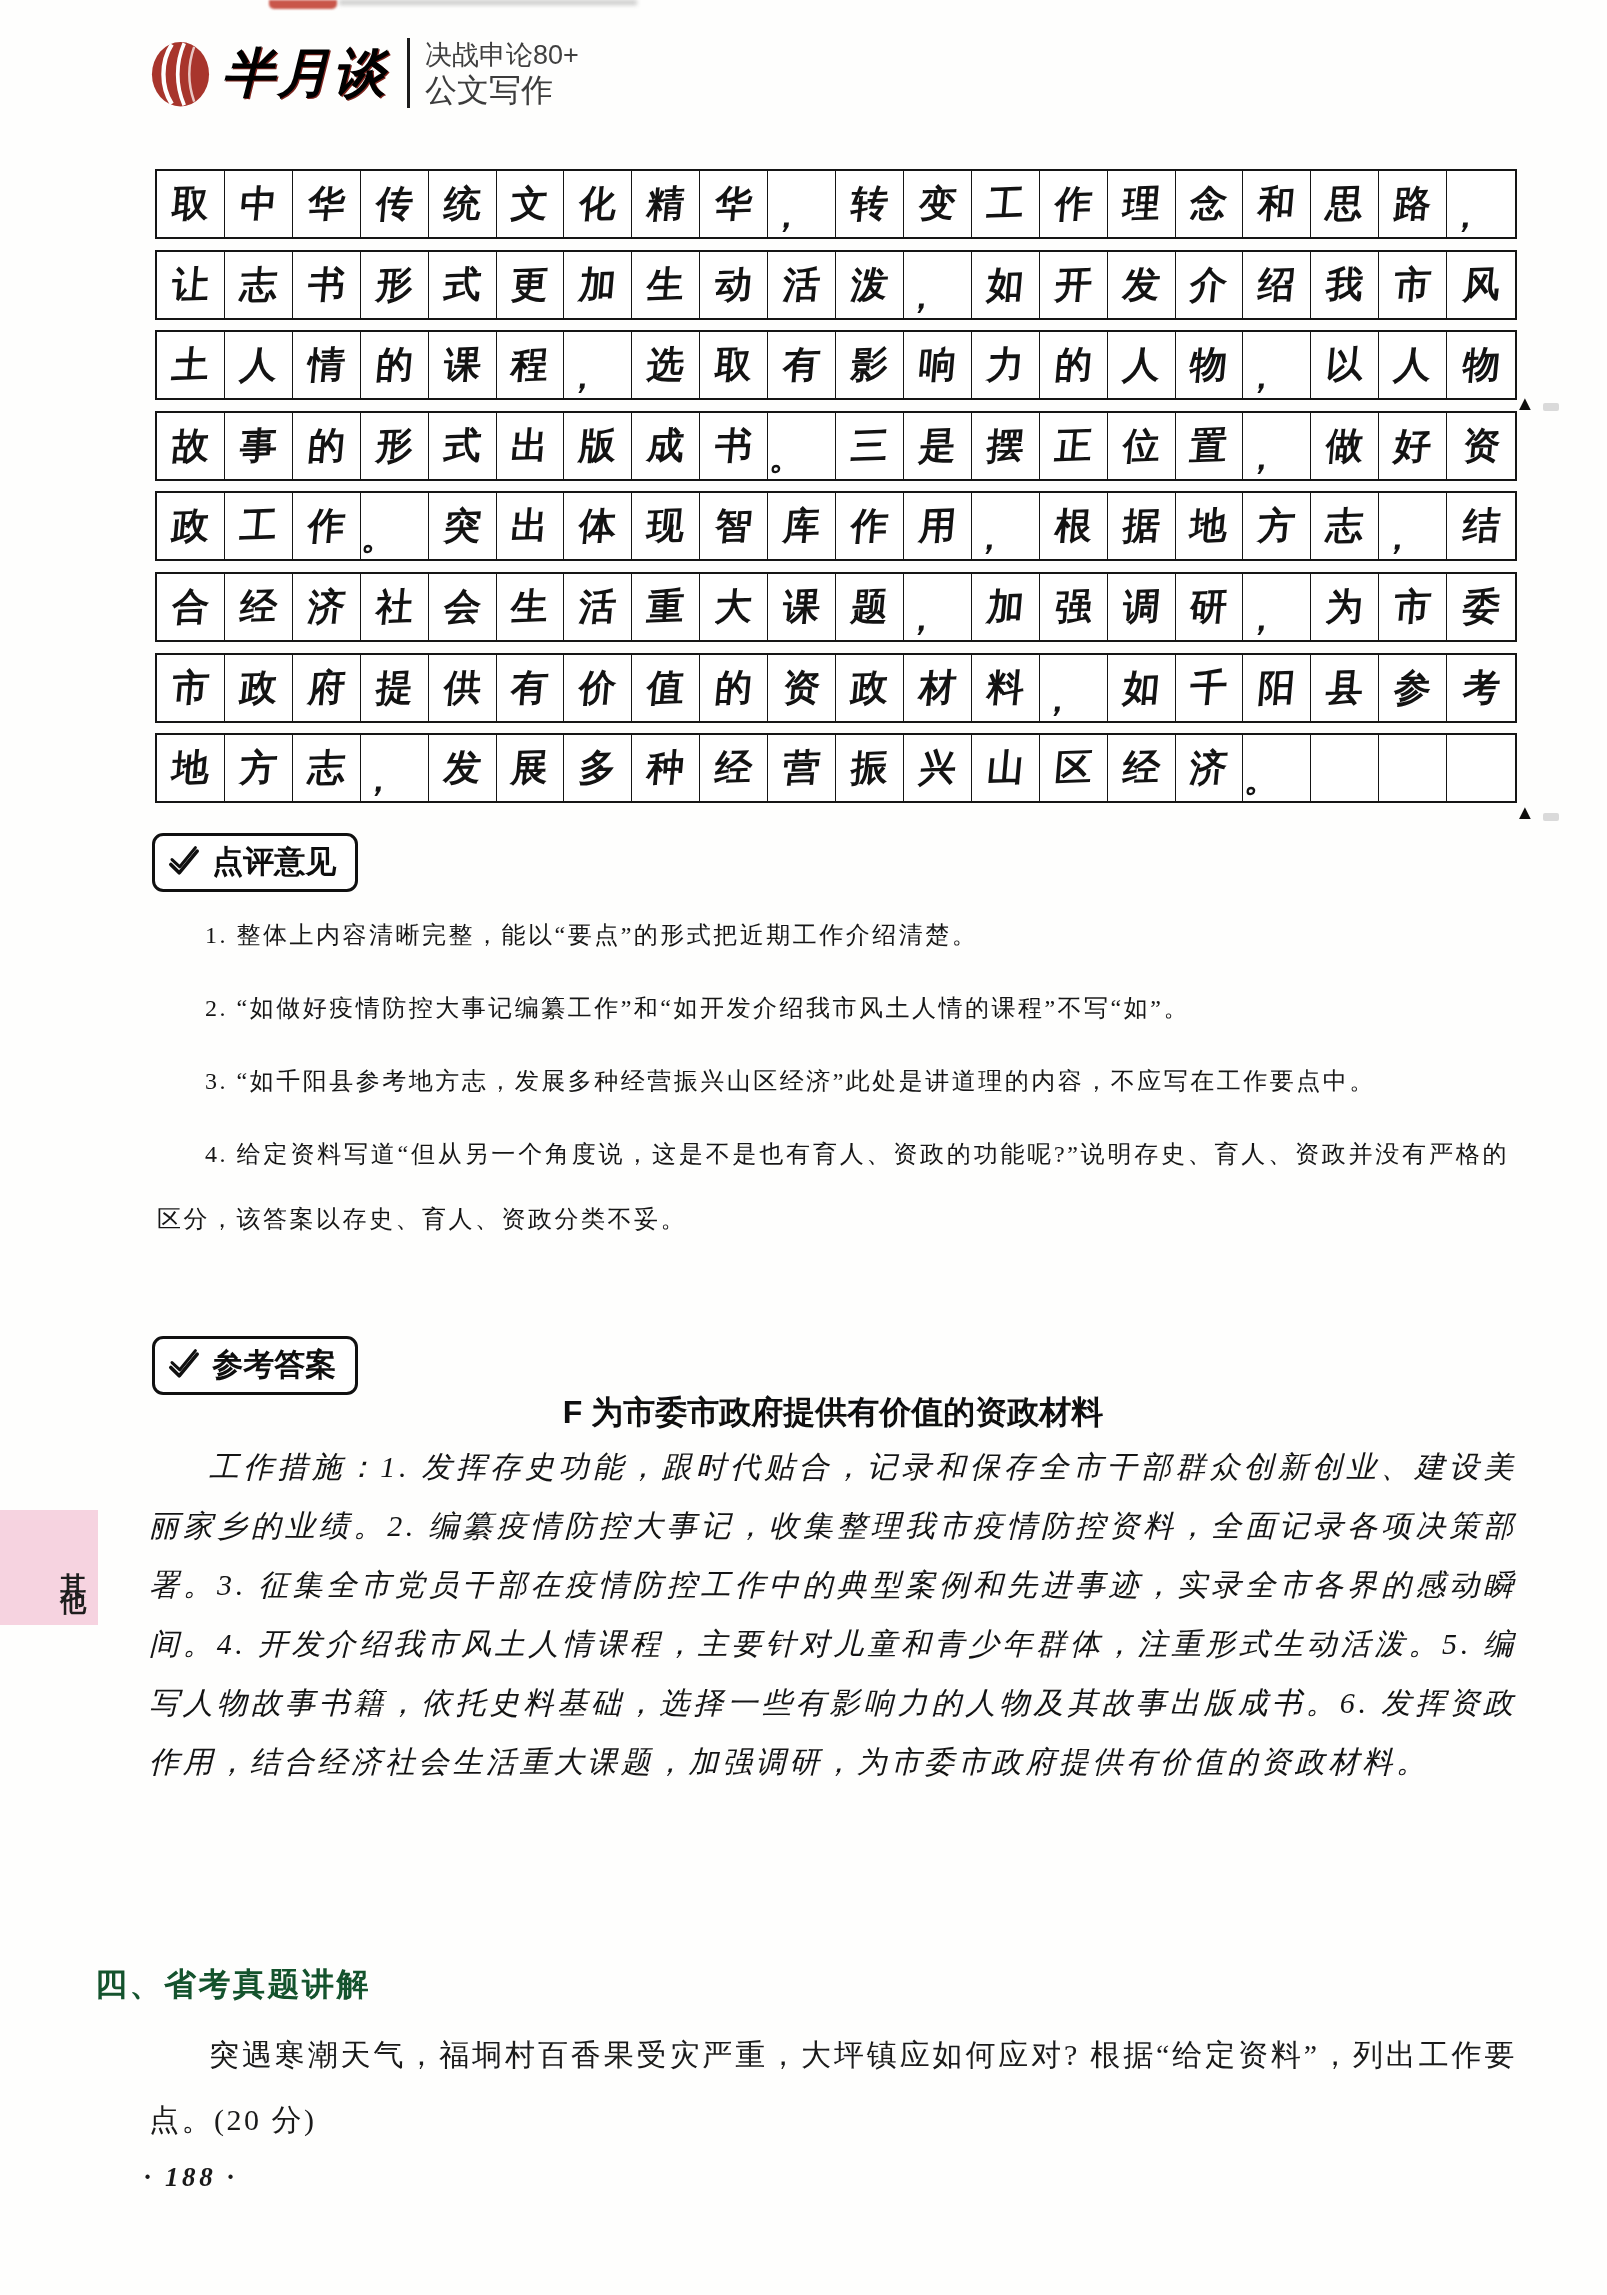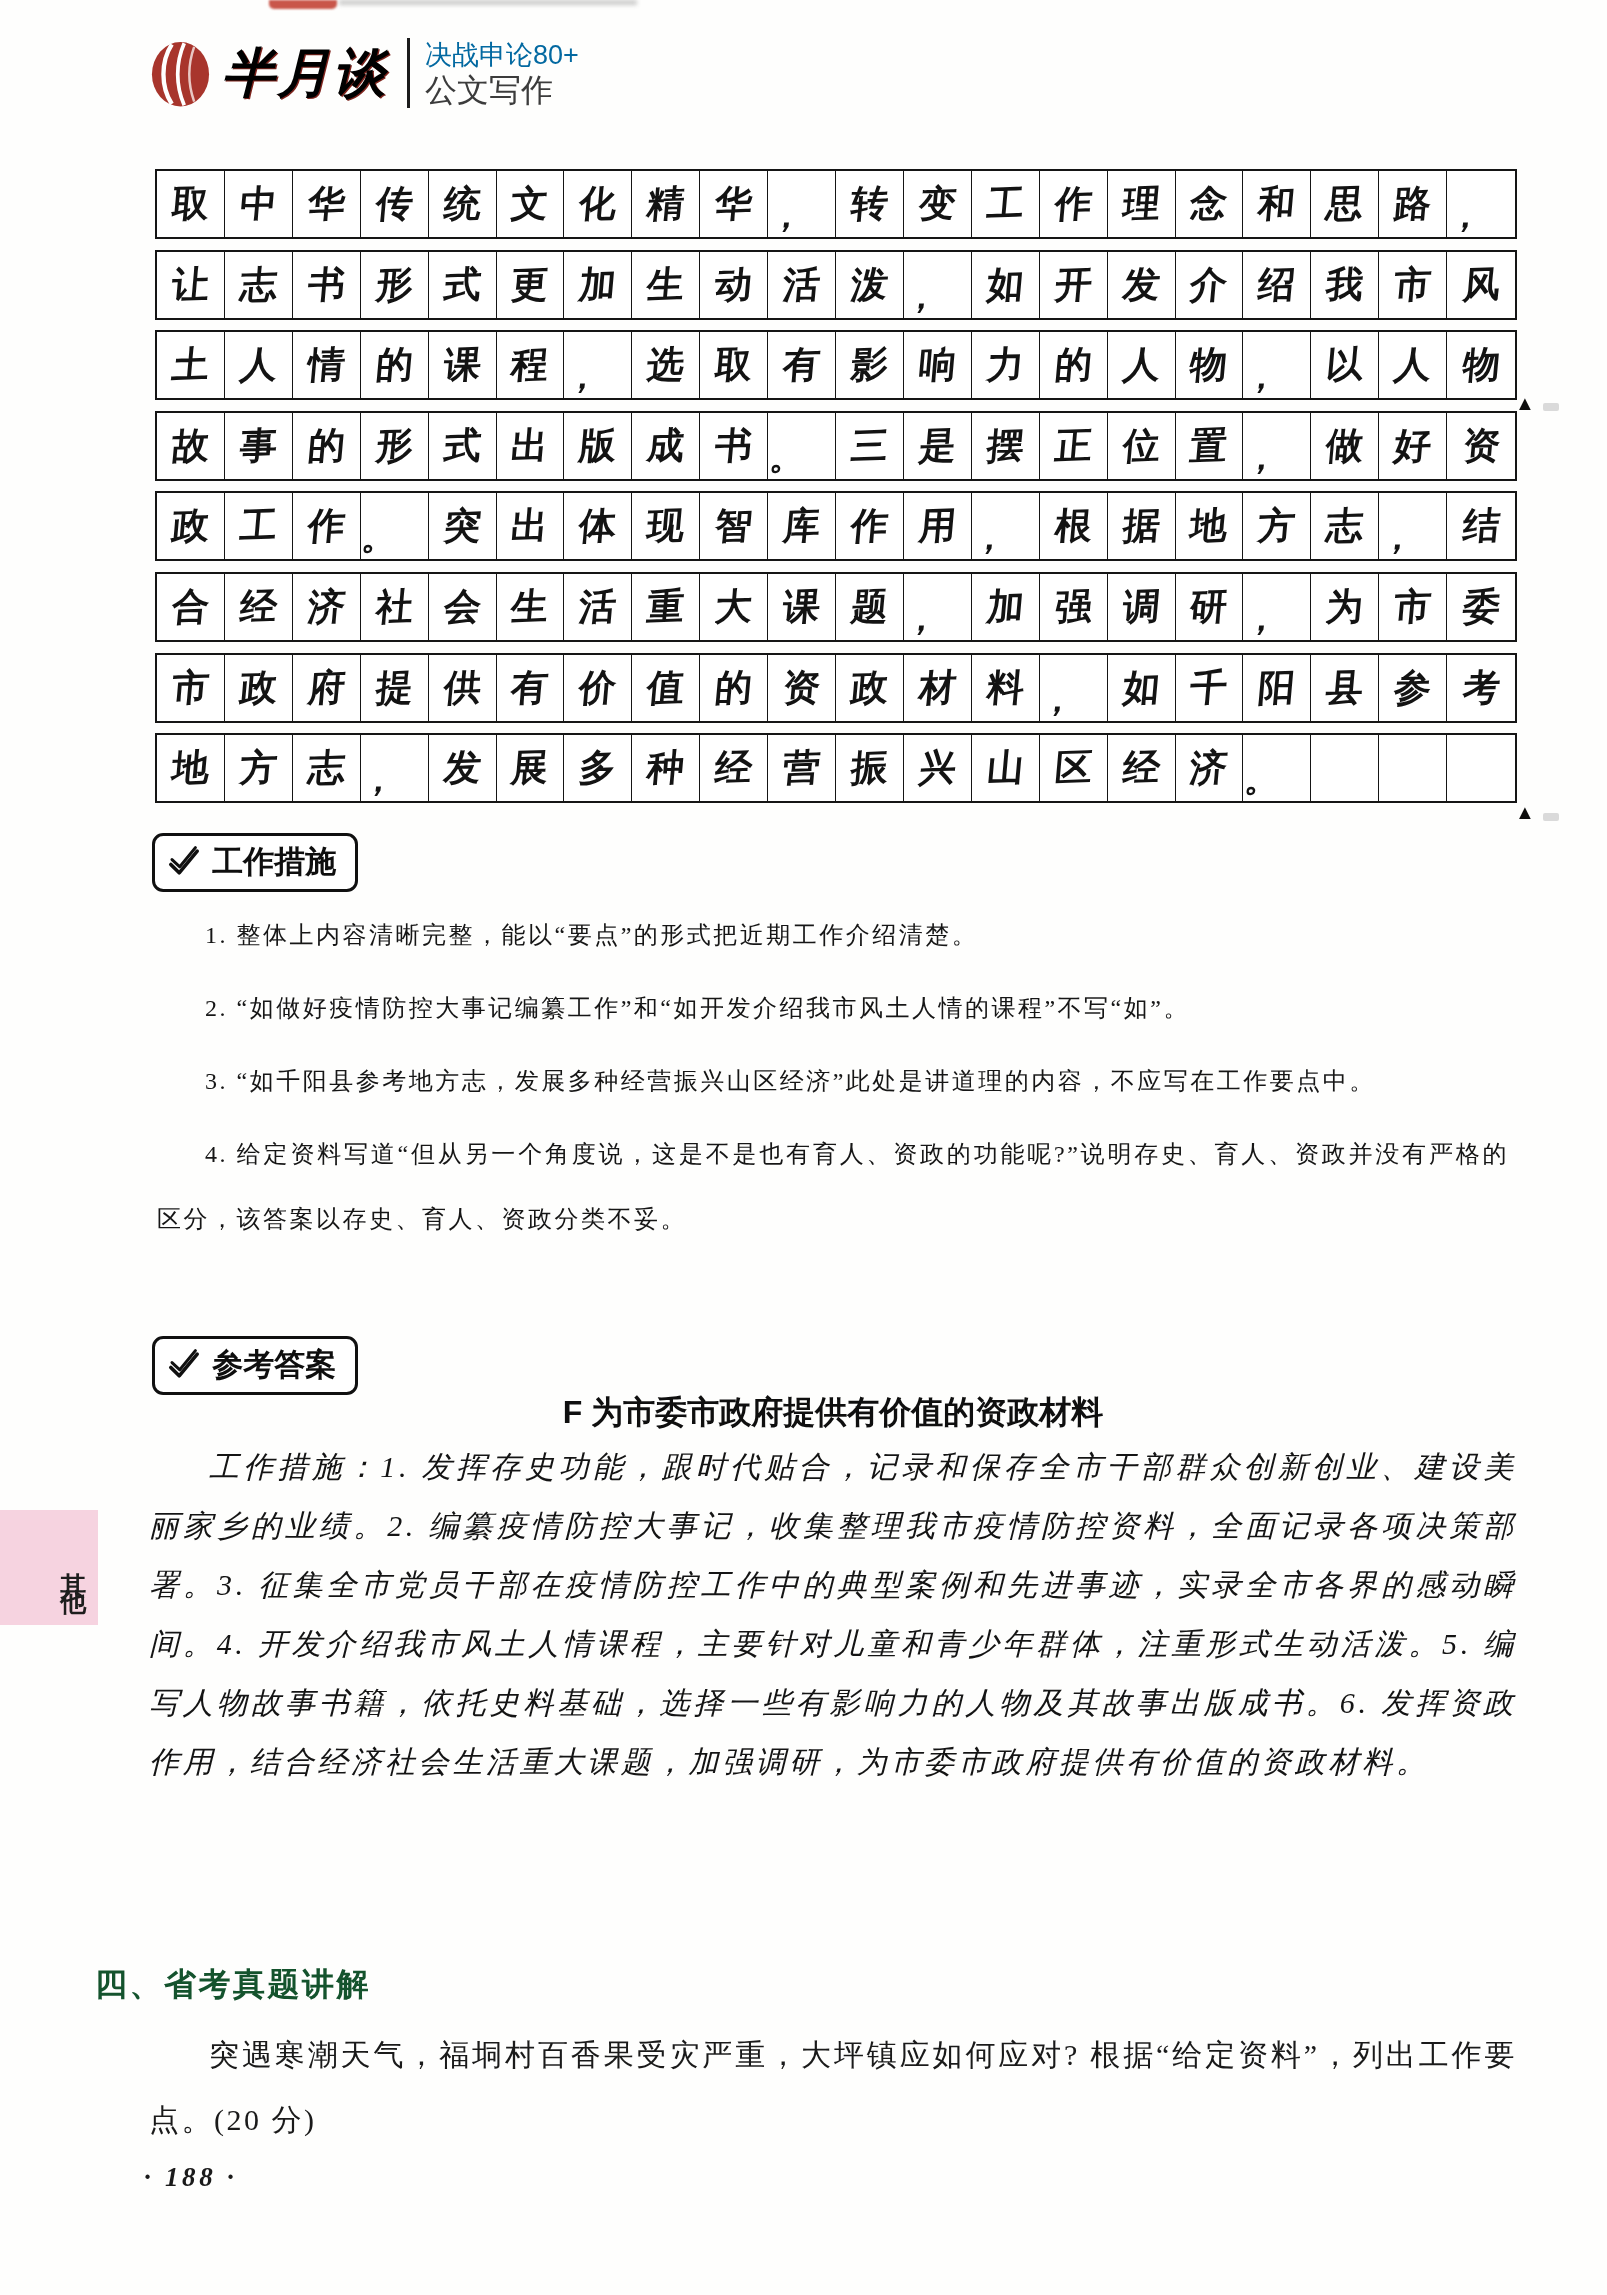--- a/index.html
+++ b/index.html
@@ -12,21 +12,21 @@
   
   .header{position:absolute;left:148px;top:37px;display:flex;align-items:center;}
   .logo-icon{width:65px;height:72px;margin-right:8.7px;}
   .brand-text{
     font-family:"Liberation Serif", serif;font-weight:900;font-style:italic;
     font-size:53px;color:#000000;letter-spacing:2.5px;line-height:1;
     text-shadow:1.2px 1.2px 0 #7e241d;
   }
   .header-divider{width:3.1px;height:70px;background:#1c1c1c;margin:0 15px 0 18.7px;}
   .header-right{display:flex;flex-direction:column;justify-content:center;}
-  .header-series{font-family:"Liberation Sans", sans-serif;font-size:27px;color:#0369a1;line-height:35px;}
+  .header-series{font-family:"Liberation Sans", sans-serif;font-size:27px;color:#404040;line-height:35px;}
   .header-subtitle{font-family:"Liberation Sans", sans-serif;font-size:32px;color:#3c3c3c;line-height:35px;}
 
   
   .red-mark{position:absolute;left:269px;top:0px;width:68px;height:8.7px;background:#c0392b;border-radius:0 0 5px 5px;filter:blur(1.2px);opacity:.85;}
   .gray-smear{position:absolute;left:339px;top:0px;width:298px;height:5px;background:#8a8a8a;filter:blur(1.9px);opacity:.45;}
 
   
   .grid{position:absolute;left:155px;top:169px;width:1362px;}
   .grid-row{
     display:grid;grid-template-columns:repeat(20,1fr);
@@ -616,21 +616,21 @@
   <div class="tri-marker" style="top:393px;">▲</div>
   <div class="tri-blob" style="left:1543px;top:403px;width:16px;height:7.5px;"></div>
   <div class="tri-marker" style="top:802px;">▲</div>
   <div class="tri-blob" style="left:1543px;top:813px;width:16px;height:7.5px;"></div>
 
   <div class="badge" style="top:833px;">
     <svg class="check-icon" viewBox="0 0 60 60">
       <path d="M8 34 L22 48 L52 12" stroke="#101010" stroke-width="6" fill="none" stroke-linecap="round" stroke-linejoin="round"></path>
       <path d="M10 26 L23 38 L49 6" stroke="#101010" stroke-width="5" fill="none" stroke-linecap="round" stroke-linejoin="round"></path>
     </svg>
-    <span>工作措施</span>
+    <span>点评意见</span>
   </div>
 
   <div class="comment-list">
       <p class="body-par">1. 整体上内容清晰完整，能以“要点”的形式把近期工作介绍清楚。</p>
       <p class="body-par">2. “如做好疫情防控大事记编纂工作”和“如开发介绍我市风土人情的课程”不写“如”。</p>
       <p class="body-par">3. “如千阳县参考地方志，发展多种经营振兴山区经济”此处是讲道理的内容，不应写在工作要点中。</p>
       <p class="body-par">4. 给定资料写道“但从另一个角度说，这是不是也有育人、资政的功能呢?”说明存史、育人、资政并没有严格的区分，该答案以存史、育人、资政分类不妥。</p>
     </div>
 
   <div class="badge" style="top:1336px;">

